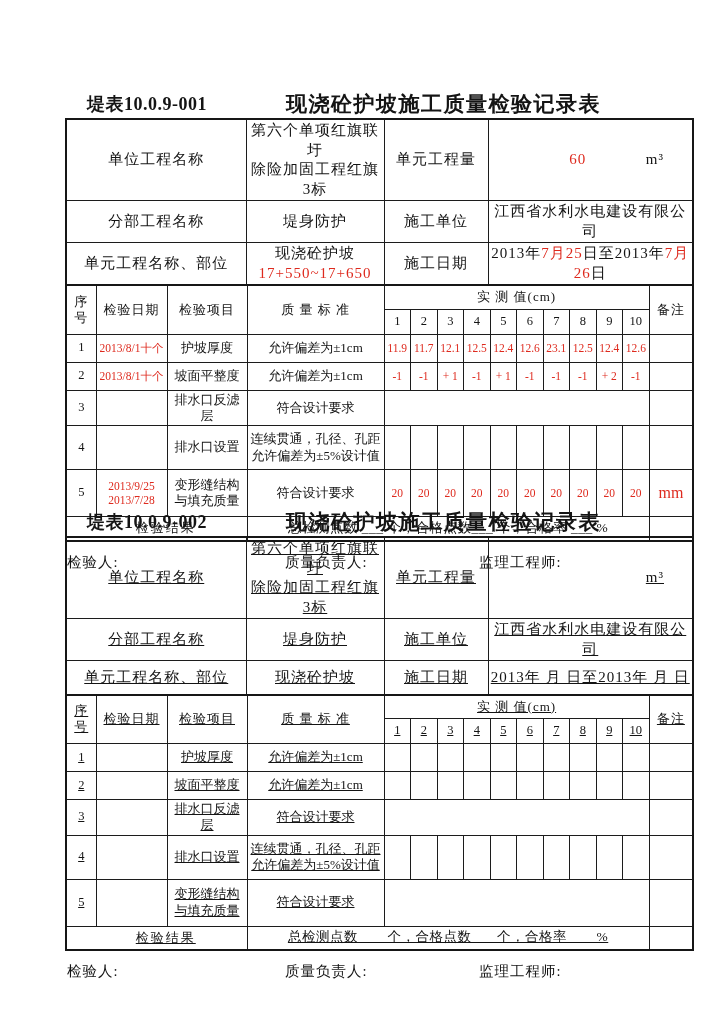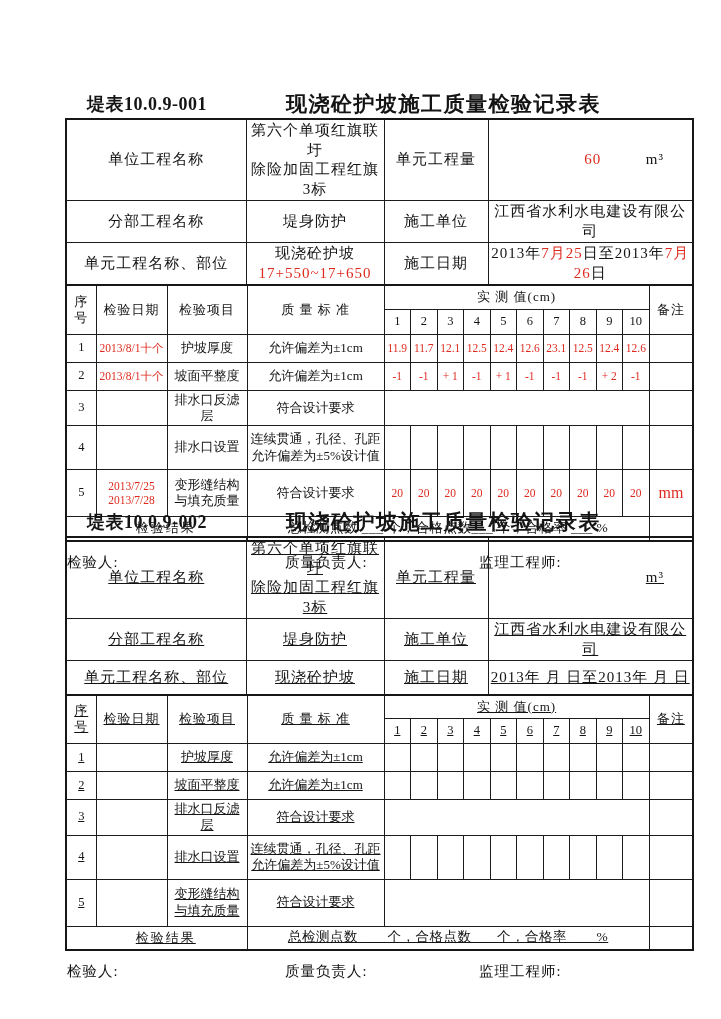--- a/index.html
+++ b/index.html
@@ -17,21 +17,21 @@
   .main-title{position:absolute;left:221px;top:0;font-size:21px;font-weight:bold;letter-spacing:1.5px;}
   table.tbl{border-collapse:collapse;table-layout:fixed;width:627px;border:2px solid #161616;}
   table.detail-tbl{margin-top:-2px;}
   .tbl td{border:1px solid #1c1c1c;text-align:center;vertical-align:middle;padding:1px 2px;overflow:hidden;}
   
   .info-tbl tr:nth-child(1){height:46px;}
   .info-tbl tr:nth-child(2){height:32px;padding-left:36px;}
   .info-tbl tr:nth-child(3){height:34px;}
   .info-tbl td{font-size:15px;line-height:1.3;letter-spacing:1px;}
   td.qcell{position:relative;}
-  .qrow{display:flex;justify-content:flex-end;align-items:center;gap:41px;padding-right:26px;}
+  .qrow{display:flex;justify-content:flex-end;align-items:center;gap:56px;padding-right:26px;}
   .qty{min-width:24px;text-align:center;}
   
   .detail-tbl thead tr:nth-child(1){height:24px;}
   .detail-tbl thead tr:nth-child(2){height:25px;}
   .detail-tbl tbody tr:nth-child(-n+3){height:28px;}
   .detail-tbl tbody tr:nth-child(4){height:44px;}
   .detail-tbl tbody tr:nth-child(5){height:47px;}
   .detail-tbl tbody tr:nth-child(6){height:24px;}
   .detail-tbl td{font-size:13px;line-height:1.25;}
   td.hd{white-space:pre-line;letter-spacing:1px;}
@@ -184,21 +184,21 @@
           <td class="meas"></td>
           <td class="meas"></td>
           <td class="meas"></td>
           <td class="meas"></td>
           <td class="meas"></td>
           <td class="meas"></td>
           <td class="note"></td>
         </tr>
         <tr>
           <td class="seq">5</td>
-          <td class="date"><span class="red">2013/7/25</span><br><span class="red">2013/7/28</span></td>
+          <td class="date"><span class="red">2013/9/25</span><br><span class="red">2013/7/28</span></td>
           <td class="item"><span>变形缝结构</span><br><span>与填充质量</span></td>
           <td class="std"><span>符合设计要求</span></td>
           <td class="meas red">20</td>
           <td class="meas red">20</td>
           <td class="meas red">20</td>
           <td class="meas red">20</td>
           <td class="meas red">20</td>
           <td class="meas red">20</td>
           <td class="meas red">20</td>
           <td class="meas red">20</td>

